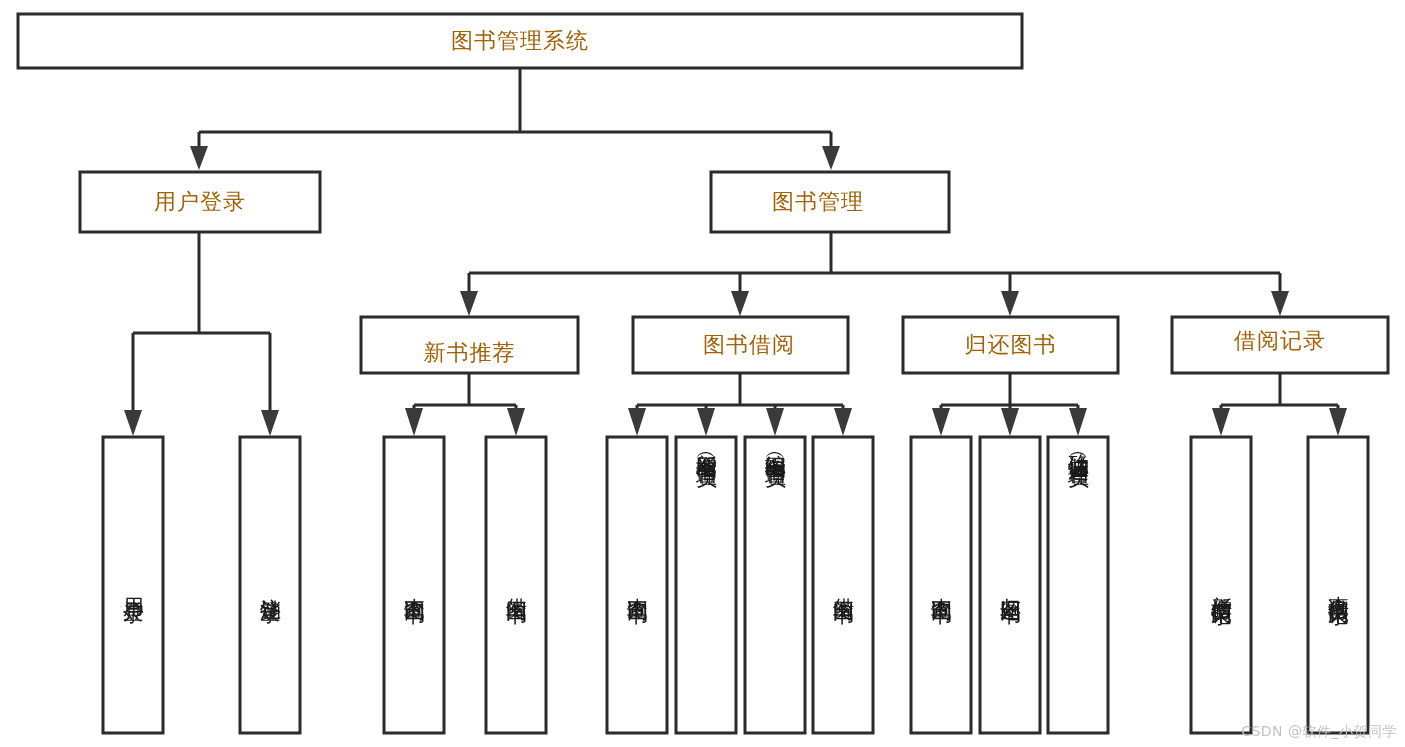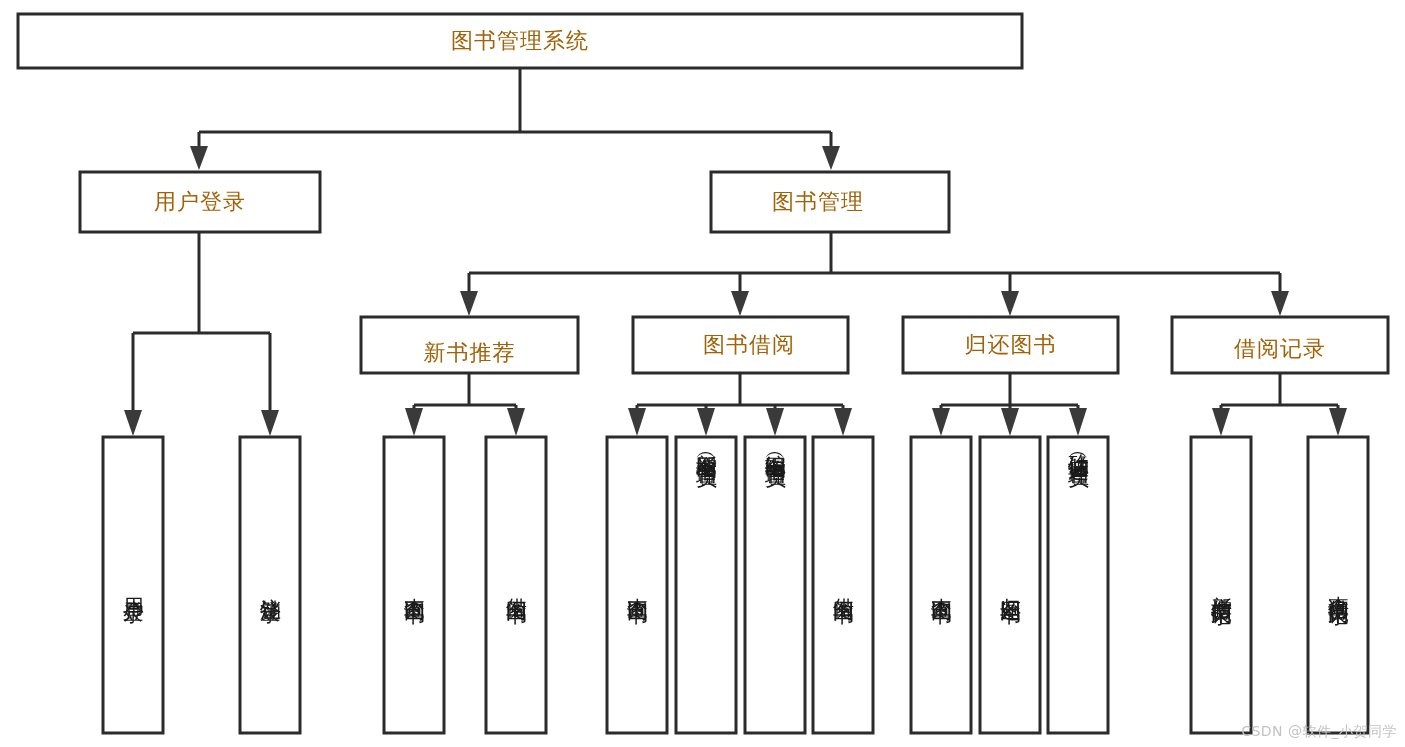--- a/index.html
+++ b/index.html
@@ -209,21 +209,21 @@
   </div>
 
   <div class="hlabel-wrap" style="left:633px; top:317px; width:232px; height:56px;">
     <span class="hlabel-text">图书借阅</span>
   </div>
 
   <div class="hlabel-wrap" style="left:903px; top:317px; width:215px; height:56px;">
     <span class="hlabel-text">归还图书</span>
   </div>
 
-  <div class="hlabel-wrap" style="left:1172px; top:317px; width:216px; height:64px;">
+  <div class="hlabel-wrap" style="left:1172px; top:309px; width:216px; height:64px;">
     <span class="hlabel-text">借阅记录</span>
   </div>
 
   <div class="vlabel-wrap" style="left:103px; top:437px; width:60px; height:296px;">
     <span class="vlabel-text">用户登录</span>
   </div>
   <div class="vlabel-wrap" style="left:240px; top:437px; width:60px; height:296px;">
     <span class="vlabel-text">注销登录</span>
   </div>
 

